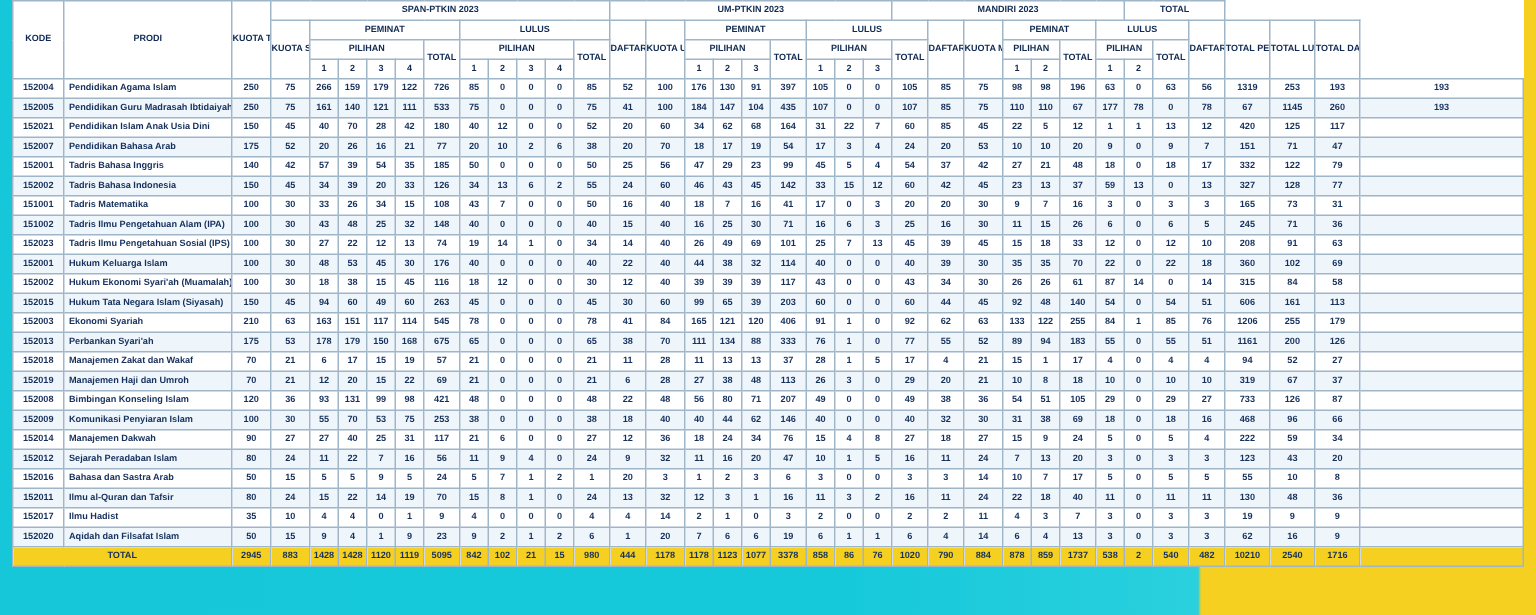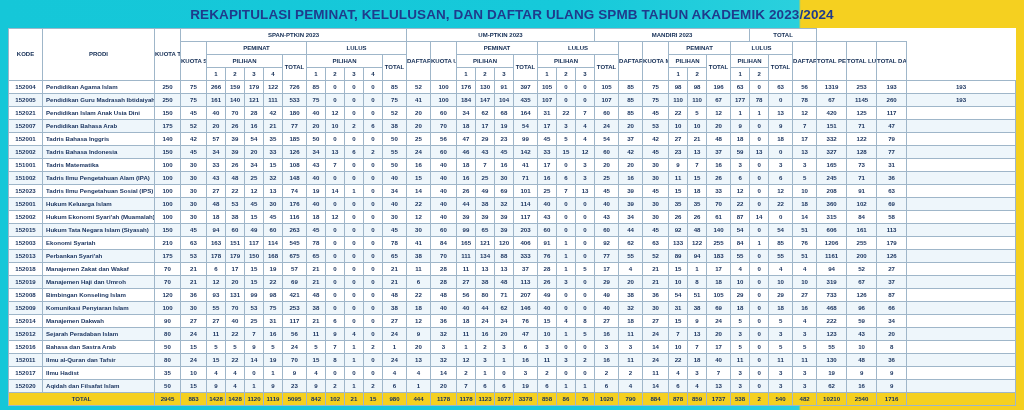--- a/index.html
+++ b/index.html
@@ -67,21 +67,20 @@
   col.c-prodi { width: 112px; }
   col.c-kt { width: 26px; }
   col.c-small { width: 19px; }
   col.c-med { width: 24px; }
   col.c-tot { width: 30px; }
 </style>
 </head>
 <body>
 
 <div id="page">
-  <div id="title">REKAPITULASI PEMINAT, KELULUSAN, DAN DAFTAR ULANG SPMB TAHUN AKADEMIK 2023/2024</div>
 
   <table>
     <colgroup>
       <col class="c-kode">
         <col class="c-prodi">
         <col class="c-kt">
       <col class="c-kt">
       <col class="c-small">
         <col class="c-small">
         <col class="c-small">

